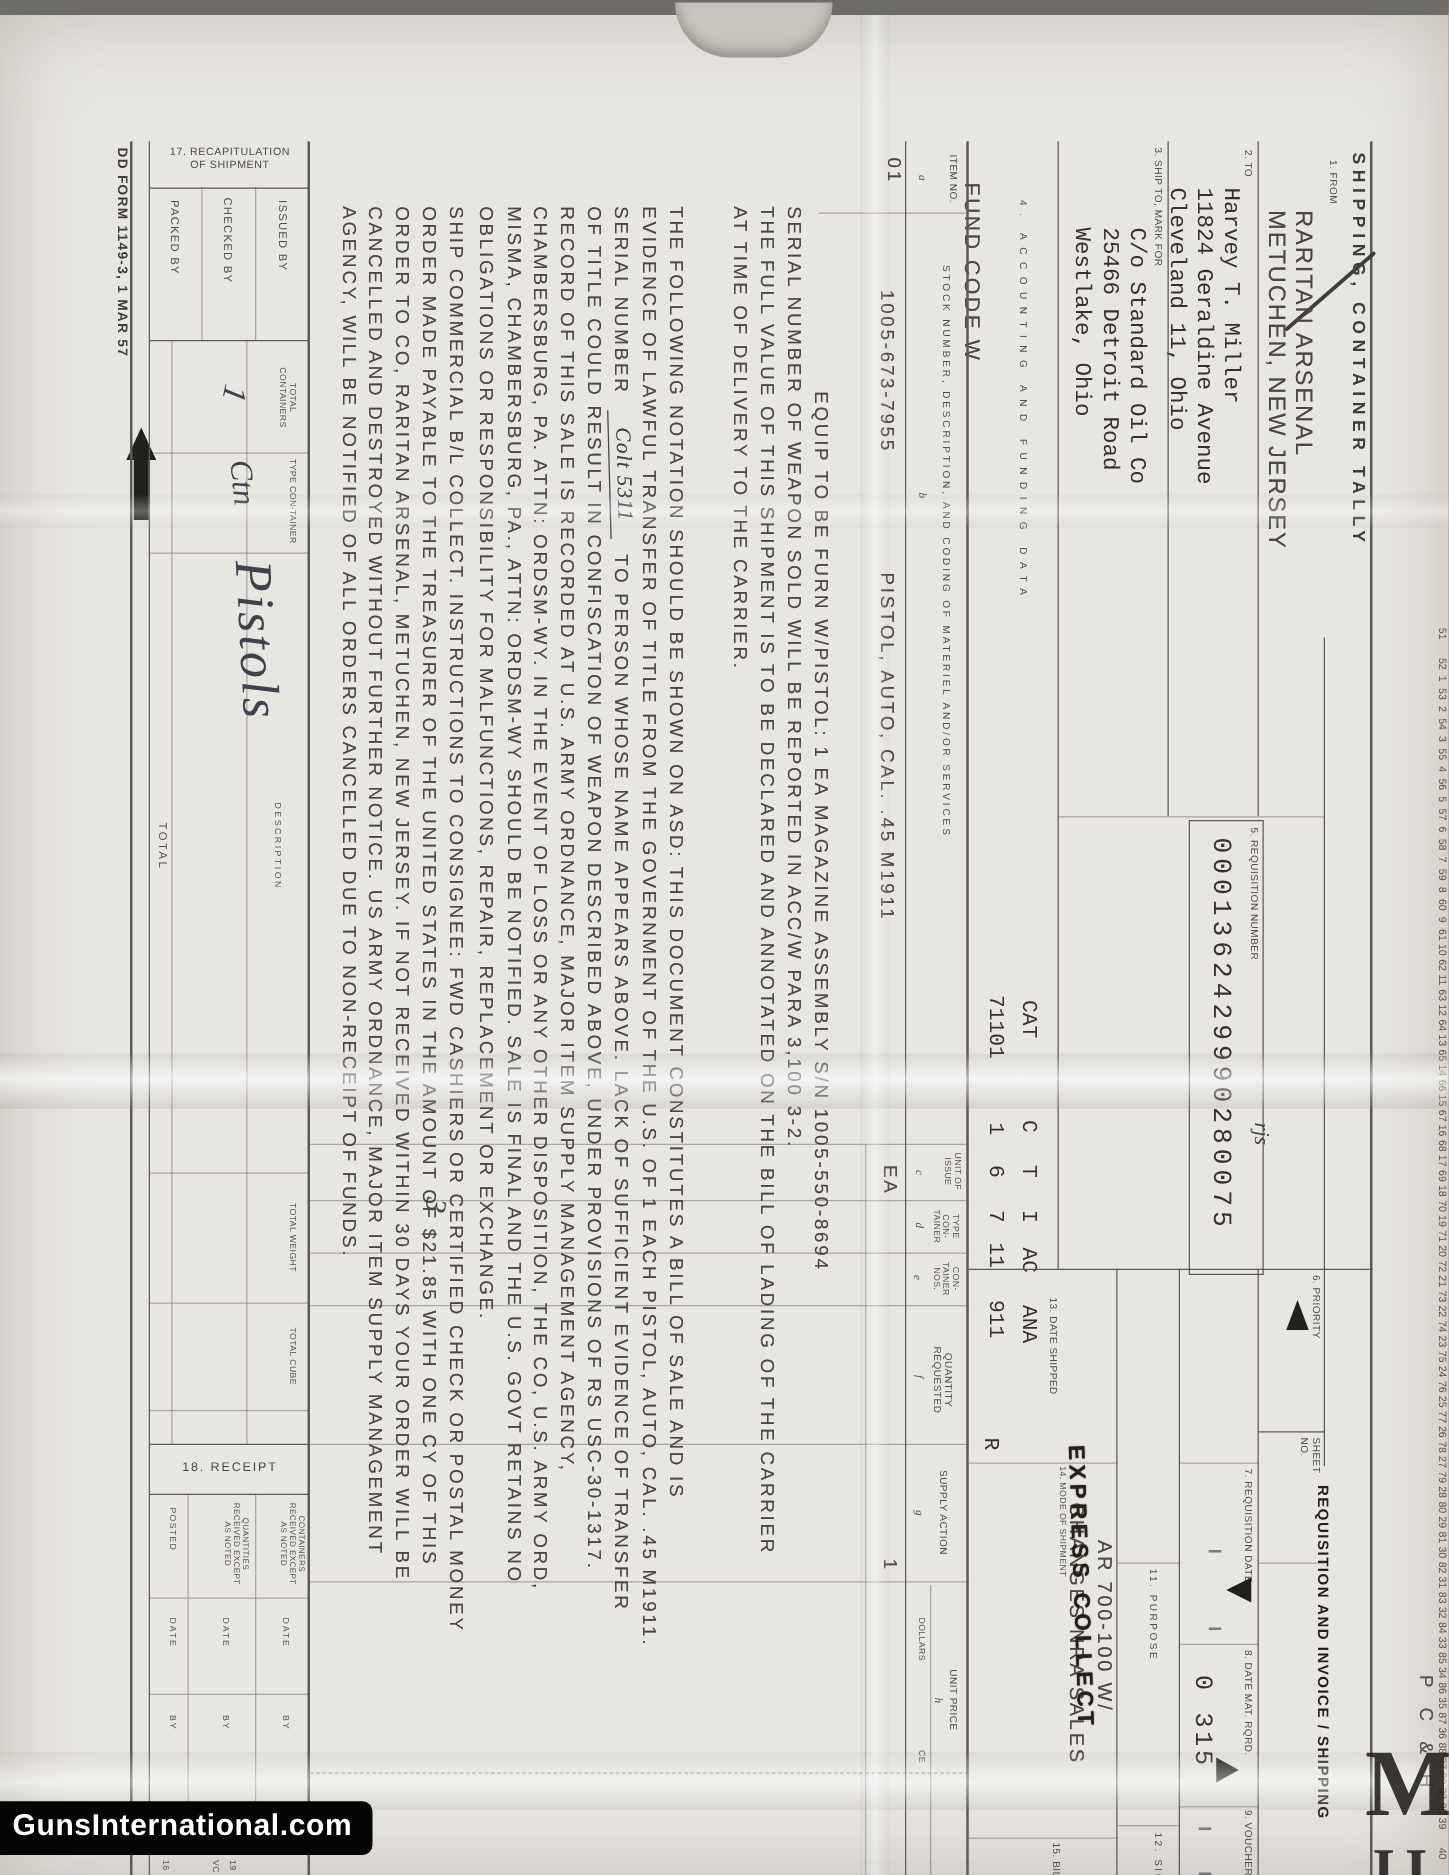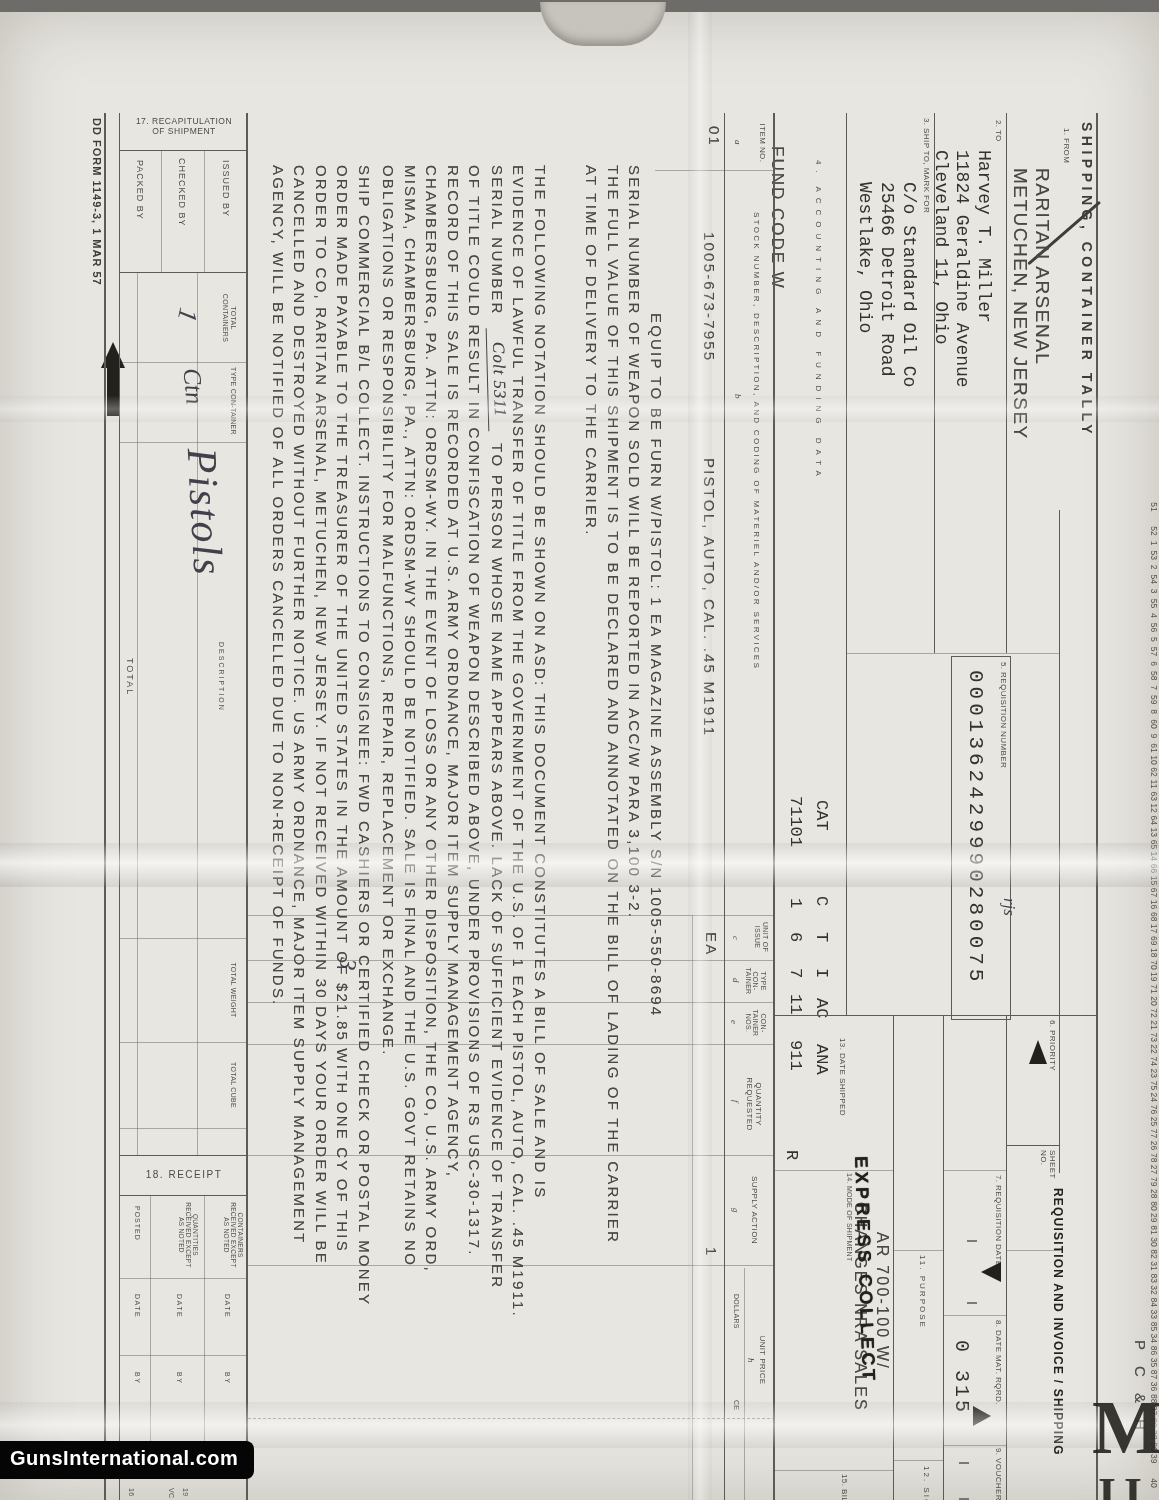--- a/index.html
+++ b/index.html
@@ -20,21 +20,21 @@
   .dash{position:absolute;width:0;border-left:1px dashed #5d5b56;opacity:.6;}
   .stamp{position:absolute;font-weight:bold;color:#232119;white-space:nowrap;}
   .tally span{position:absolute;top:0;transform:translateX(-50%);font-size:8.5px;color:#54524d;}
   .tri-l{position:absolute;width:0;height:0;border-top:9px solid transparent;border-bottom:9px solid transparent;border-right:24px solid #22211e;}
   .tri-d{position:absolute;width:0;height:0;border-left:10px solid transparent;border-right:10px solid transparent;border-top:20px solid #22211e;}
   .tri-u{position:absolute;width:0;height:0;border-left:10px solid transparent;border-right:10px solid transparent;border-bottom:18px solid #22211e;}
   .vhdr{position:absolute;transform-origin:0 0;text-align:center;font-size:8.5px;color:#4c4a46;letter-spacing:.5px;}
   .crease-v{position:absolute;top:0;height:1159px;pointer-events:none;}
   .crease-h{position:absolute;left:0;width:1500px;pointer-events:none;}
   .tick{position:absolute;width:2px;height:10px;background:#4e4c50;opacity:.7;}
-  #watermark{position:absolute;left:0;top:1441px;background:#050505;color:#fff;font-weight:bold;font-size:20px;padding:6px 16px 9px 10px;border-radius:0 8px 8px 0;letter-spacing:.5px;text-shadow:1px 1px 0 #000;}
+  #watermark{position:absolute;left:0;top:1441px;background:#050505;color:#fff;font-weight:bold;font-size:24px;padding:6px 16px 9px 10px;border-radius:0 8px 8px 0;letter-spacing:.5px;text-shadow:1px 1px 0 #000;}
   #stampM{position:absolute;left:1092px;top:1384px;font-family:"Liberation Serif",serif;font-weight:bold;font-size:76px;color:#26241f;opacity:.9;}
   #stampI{position:absolute;left:1098px;top:1468px;font-family:"Liberation Serif",serif;font-weight:bold;font-size:46px;letter-spacing:8px;color:#26241f;opacity:.9;}
   #edgeTop{position:absolute;left:0;top:0;width:1159px;height:12px;background:#6e6c69;}
   #notch{position:absolute;left:540px;top:2px;width:126px;height:44px;background:#c7c4be;border-radius:0 0 63px 63px;box-shadow:inset 0 -5px 9px rgba(60,55,45,.35);}
 </style>
 </head>
 <body>
 
 <div id="paper">
 <div id="page">

